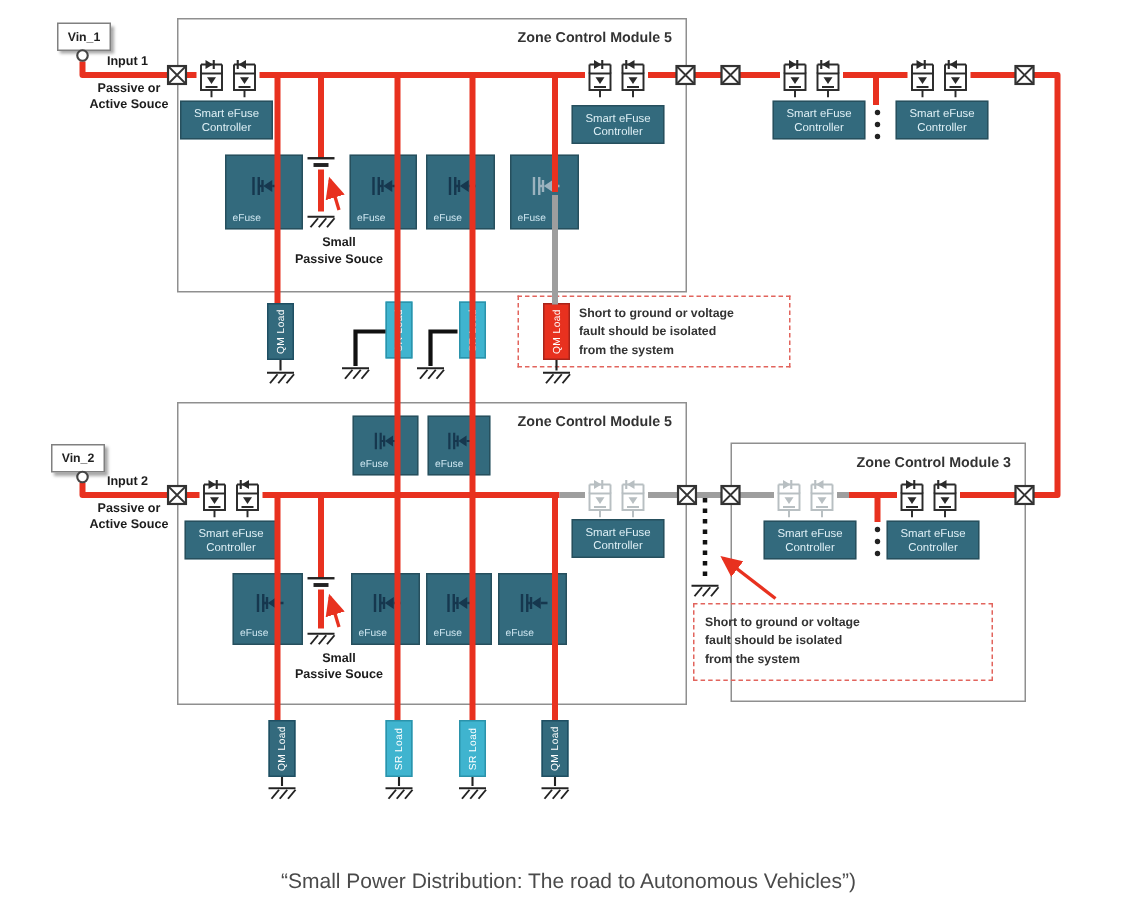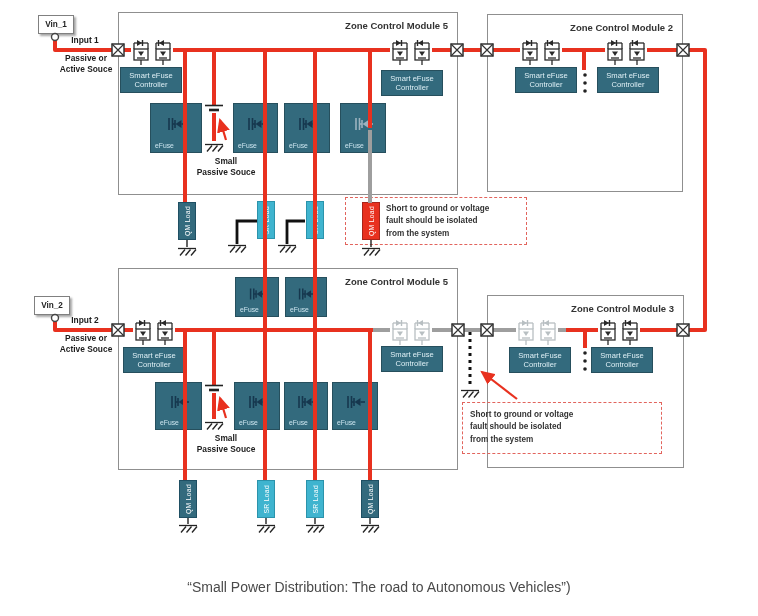--- a/index.html
+++ b/index.html
@@ -94,23 +94,20 @@
       <symbol id="batt" viewBox="0 0 20 8">
         <path d="M1 1.5 H19" stroke="#222" stroke-width="1.6" fill="none"></path>
         <path d="M5 6 H15" stroke="#222" stroke-width="2.6" fill="none"></path>
       </symbol>
     </defs>
   </svg>
 
   <div class="module" style="left:118px;top:12px;width:340px;height:183px">
     <div class="module-title">Zone Control Module 5</div>
   </div>
-  <div class="module" style="left:487px;top:14px;width:196px;height:178px">
-    <div class="module-title">Zone Control Module 2</div>
-  </div>
   <div class="module" style="left:487px;top:295px;width:197px;height:173px">
     <div class="module-title">Zone Control Module 3</div>
   </div>
   <div class="module" style="left:118px;top:268px;width:340px;height:202px">
     <div class="module-title">Zone Control Module 5</div>
   </div>
 
   <div class="ctrl" style="left:120px;top:67px">Smart eFuse Controller</div>
   <div class="ctrl" style="left:381px;top:70px">Smart eFuse Controller</div>
   <div class="ctrl" style="left:515px;top:67px">Smart eFuse Controller</div>

